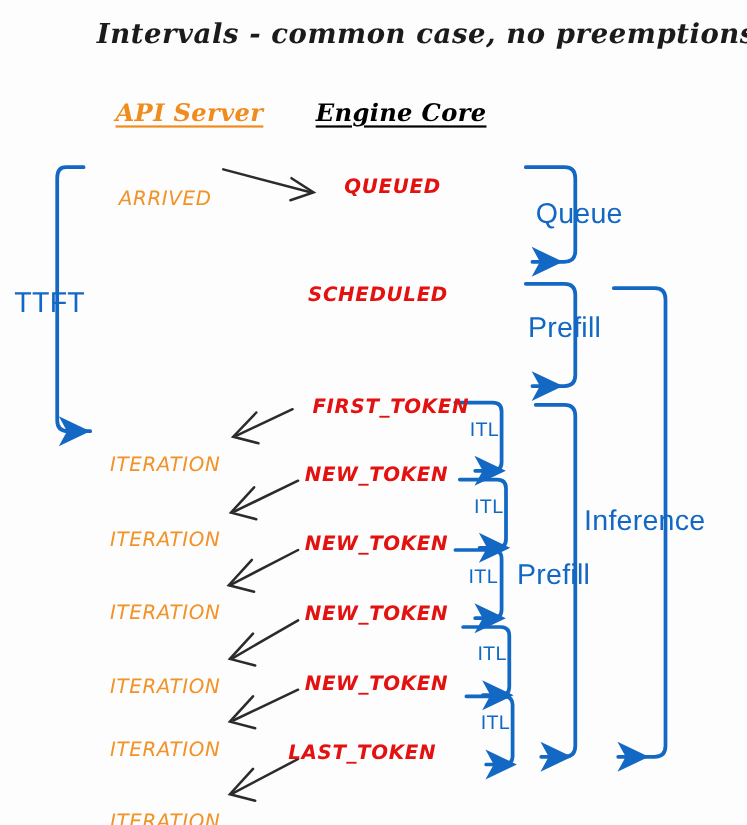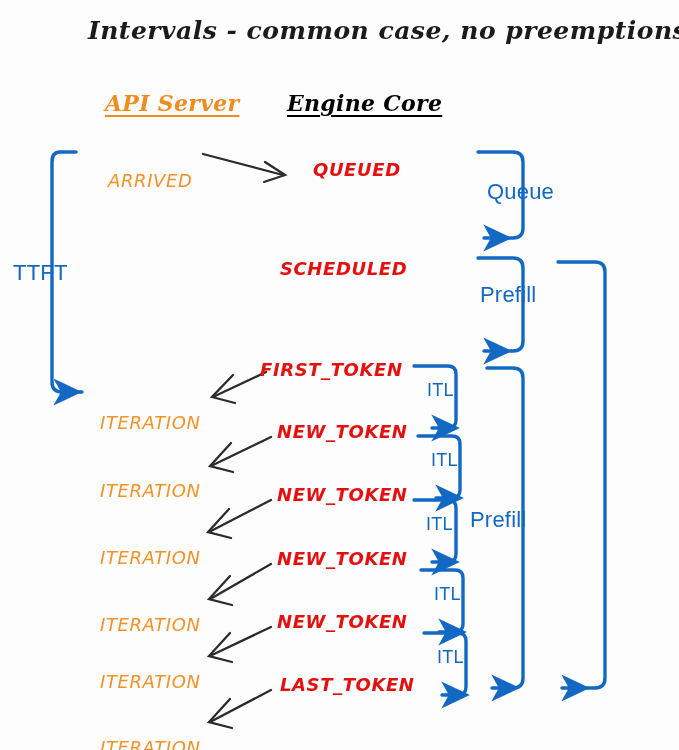--- a/index.html
+++ b/index.html
@@ -54,21 +54,21 @@
     font-style: italic;
     font-size: 18px;
     letter-spacing: 0.6px;
   }
   .state.orange { color: #f29227; margin-top: 27px; }
   .state.red { color: #e41111; font-weight: bold; }
 
   
   .blabel {
     font-family: "Liberation Sans", sans-serif;
-    font-size: 22px;
+    font-size: 26px;
     color: #1268c3;
     letter-spacing: 0.2px;
   }
   .blabel.small {
     font-size: 18px;
   }
 </style>
 </head>
 <body>
 
@@ -159,31 +159,32 @@
   <div class="txt state orange" style="left:108px; top:145px;">ARRIVED</div>
   <div class="txt state orange" style="left:100px; top:387px;">ITERATION</div>
   <div class="txt state orange" style="left:100px; top:455px;">ITERATION</div>
   <div class="txt state orange" style="left:100px; top:522px;">ITERATION</div>
   <div class="txt state orange" style="left:100px; top:589px;">ITERATION</div>
   <div class="txt state orange" style="left:100px; top:646px;">ITERATION</div>
   <div class="txt state orange" style="left:100px; top:712px;">ITERATION</div>
 
   <div class="txt state red" style="left:293px; top:161px;margin-left:20px;">QUEUED</div>
   <div class="txt state red" style="left:280px; top:260px;font-style:italic;">SCHEDULED</div>
-  <div class="txt state red" style="left:260px; top:361px;">FIRST_TOKEN</div>
+  <div class="txt state red" style="left:284px; top:361px;">FIRST_TOKEN</div>
   <div class="txt state red" style="left:277px; top:423px;">NEW_TOKEN</div>
   <div class="txt state red" style="left:277px; top:486px;">NEW_TOKEN</div>
   <div class="txt state red" style="left:277px; top:550px;">NEW_TOKEN</div>
   <div class="txt state red" style="left:277px; top:613px;">NEW_TOKEN</div>
-  <div class="txt state red" style="left:280px; top:676px;">LAST_TOKEN</div>
+  <div class="txt state red" style="left:262px; top:676px;">LAST_TOKEN</div>
 
   <div class="txt blabel" style="left:13px; top:262px;">TTFT</div>
   <div class="txt blabel" style="left:487px; top:181px;">Queue</div>
   <div class="txt blabel" style="left:480px; top:284px;">Prefill</div>
   <div class="txt blabel" style="left:470px; top:509px;">Prefill</div>
+  <div class="txt blabel" style="left:531px; top:460px;">Inference</div>
 
   <div class="txt blabel small" style="left:427px; top:381px;">ITL</div>
   <div class="txt blabel small" style="left:431px; top:451px;">ITL</div>
   <div class="txt blabel small" style="left:426px; top:515px;">ITL</div>
   <div class="txt blabel small" style="left:434px; top:585px;">ITL</div>
   <div class="txt blabel small" style="left:437px; top:648px;">ITL</div>
 
 </div>
 
 </body></html>

